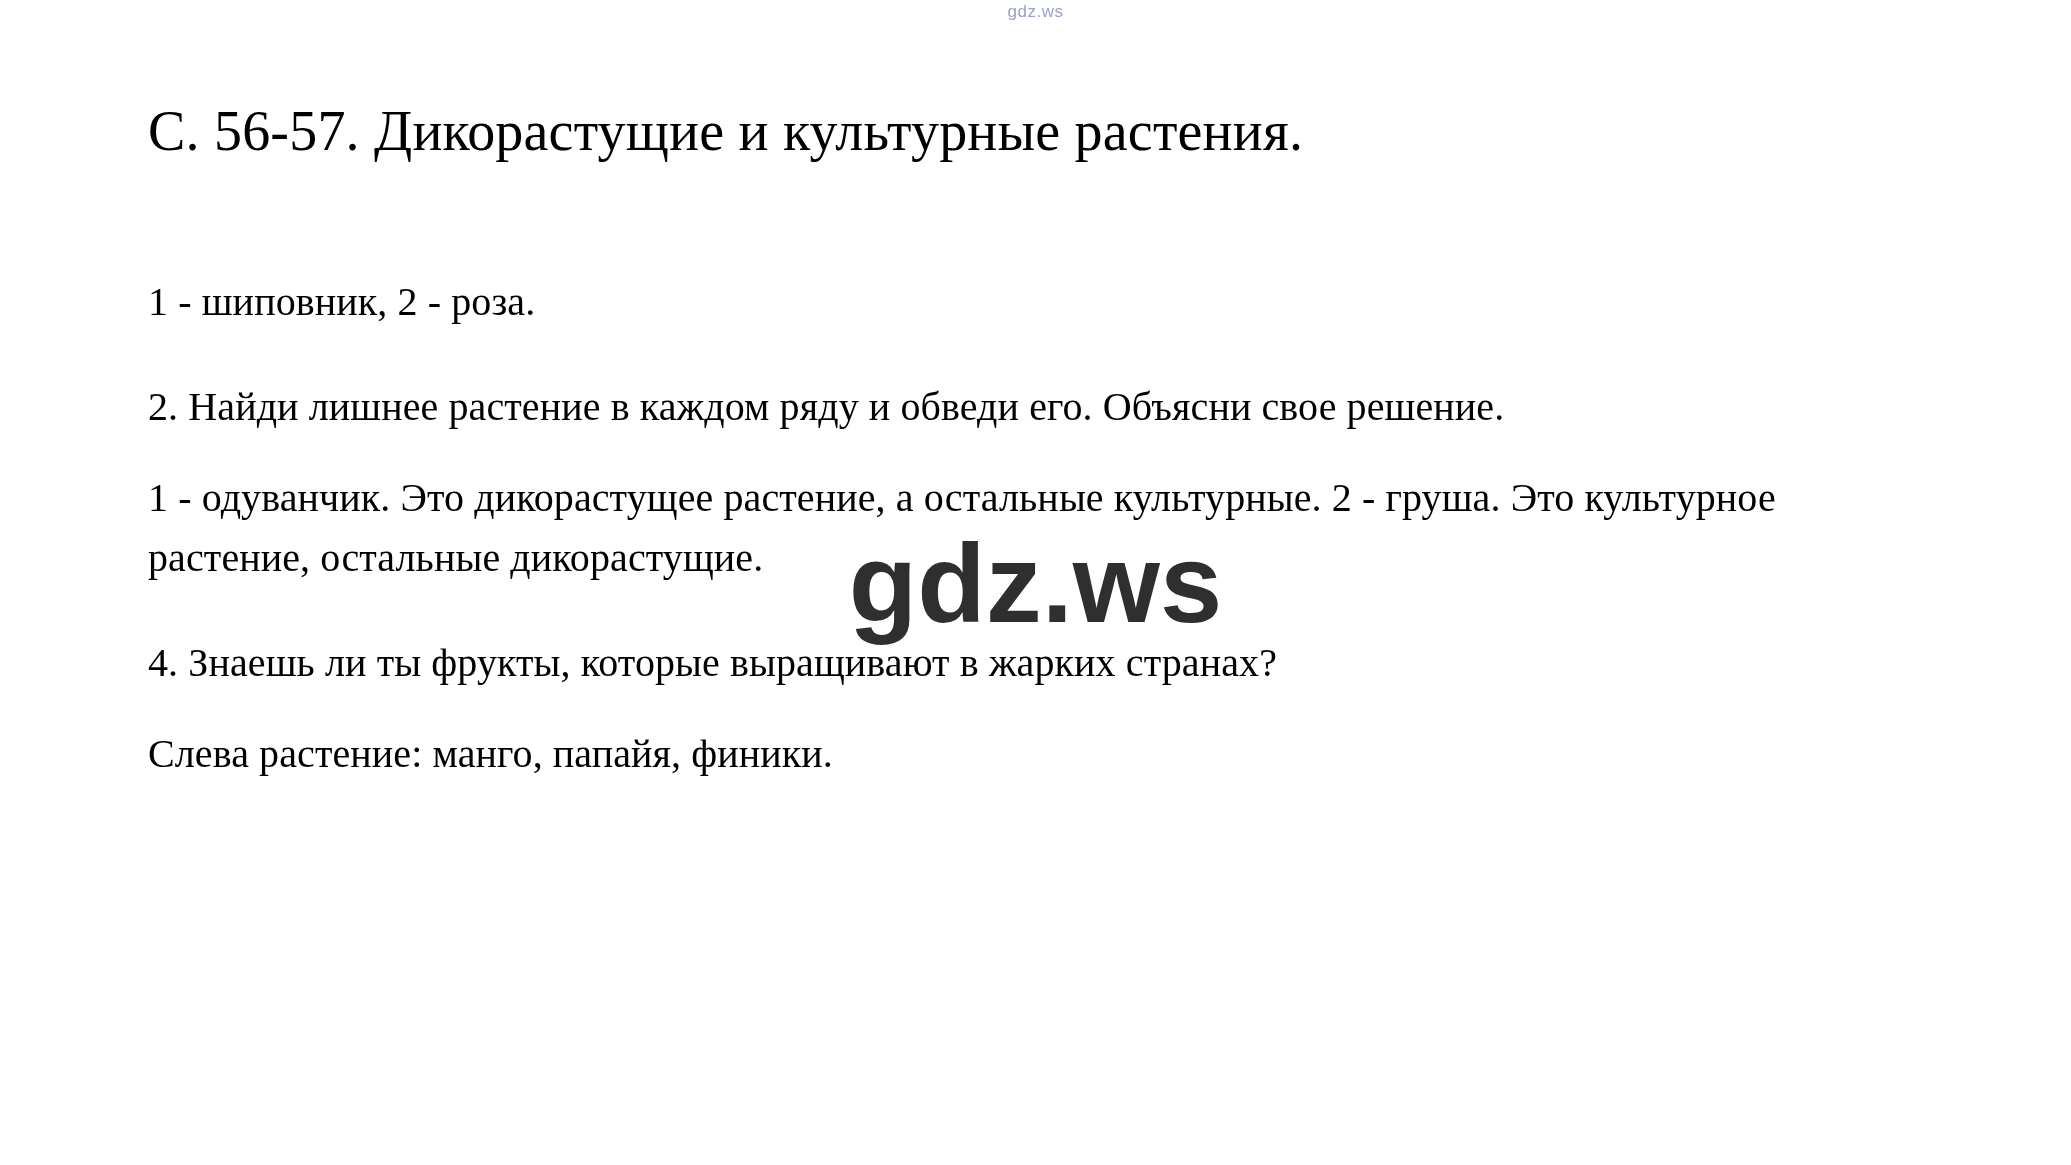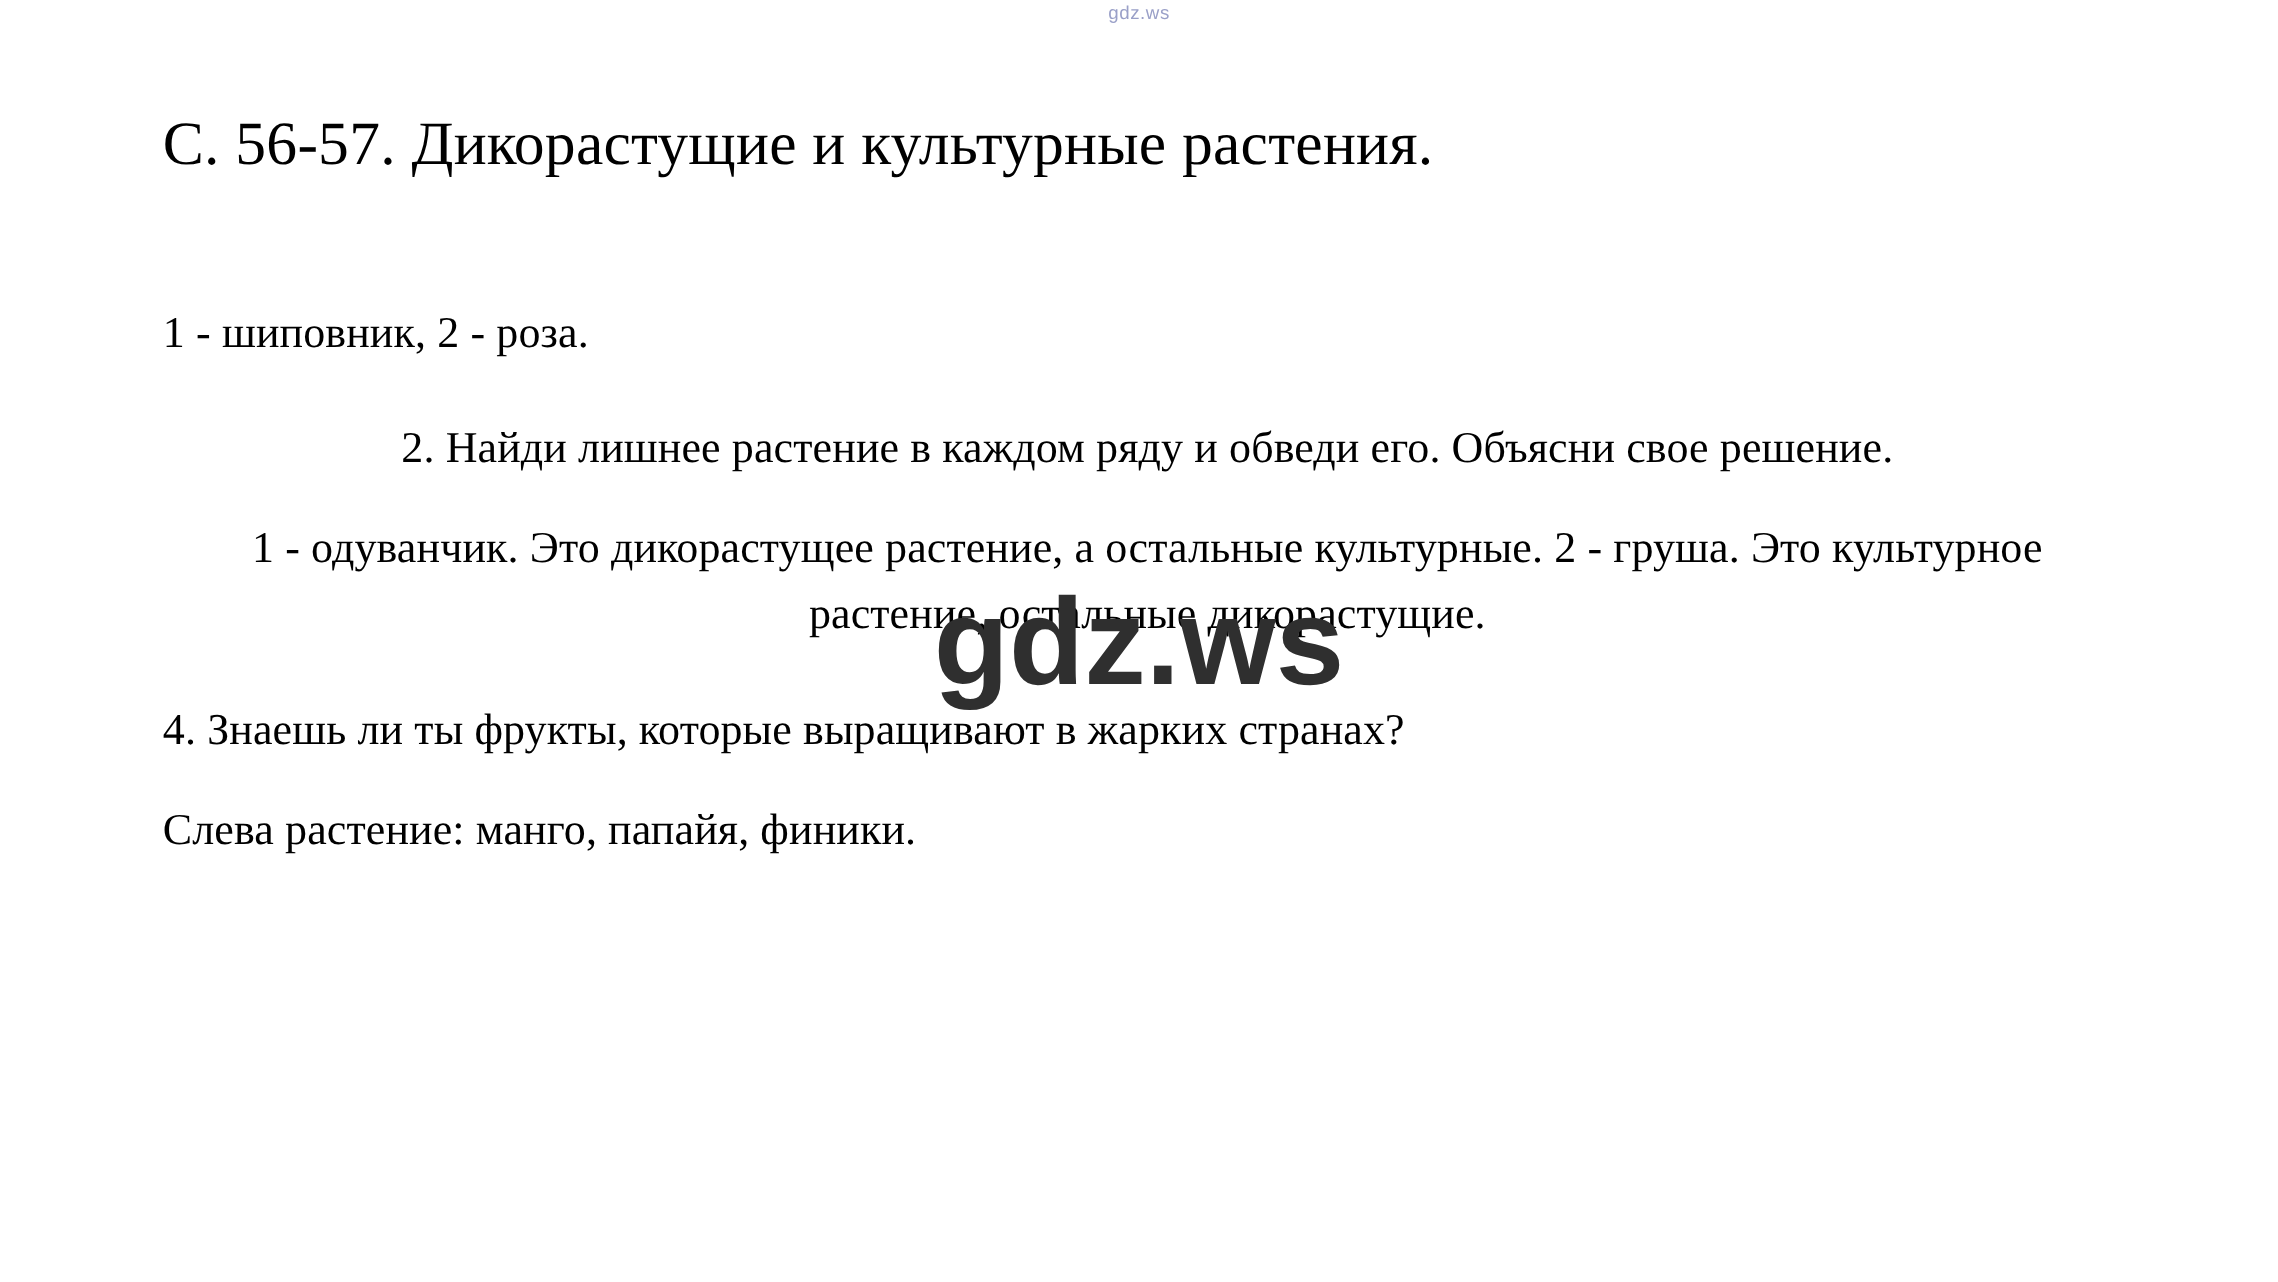--- a/index.html
+++ b/index.html
@@ -76,21 +76,20 @@
     margin: 0;
     letter-spacing: 0.1px;
   }
 
   .gap-lg { height: 62px; }
   .gap-md { height: 44px; }
   .gap-sm { height: 30px; }
 
   .para-wide {
     width: 1790px;
-    text-align: center;
   }
 </style>
 </head>
 <body>
 
 <div class="page">
 
   <div class="top-watermark">gdz.ws</div>
 
   <div class="content">

